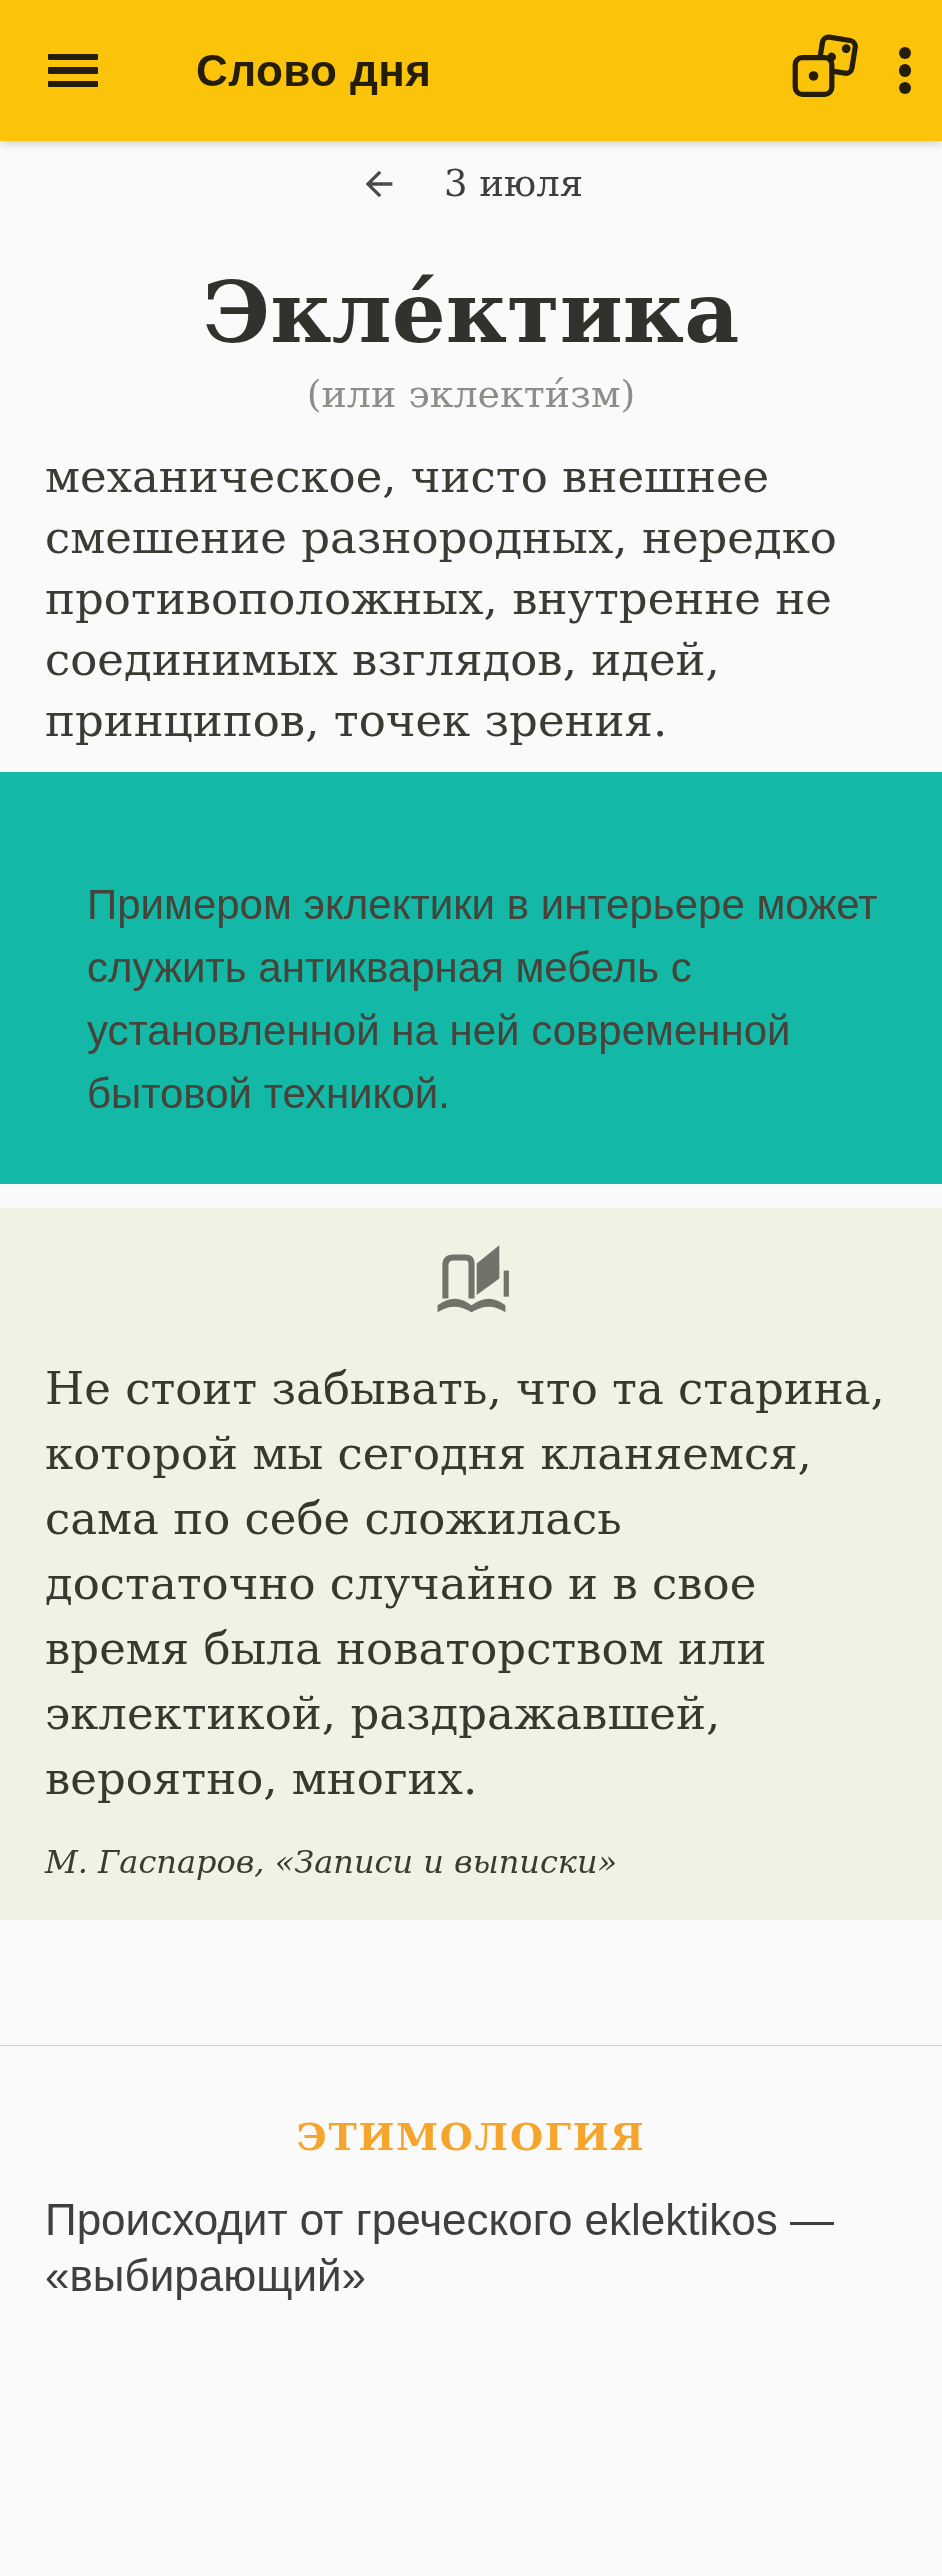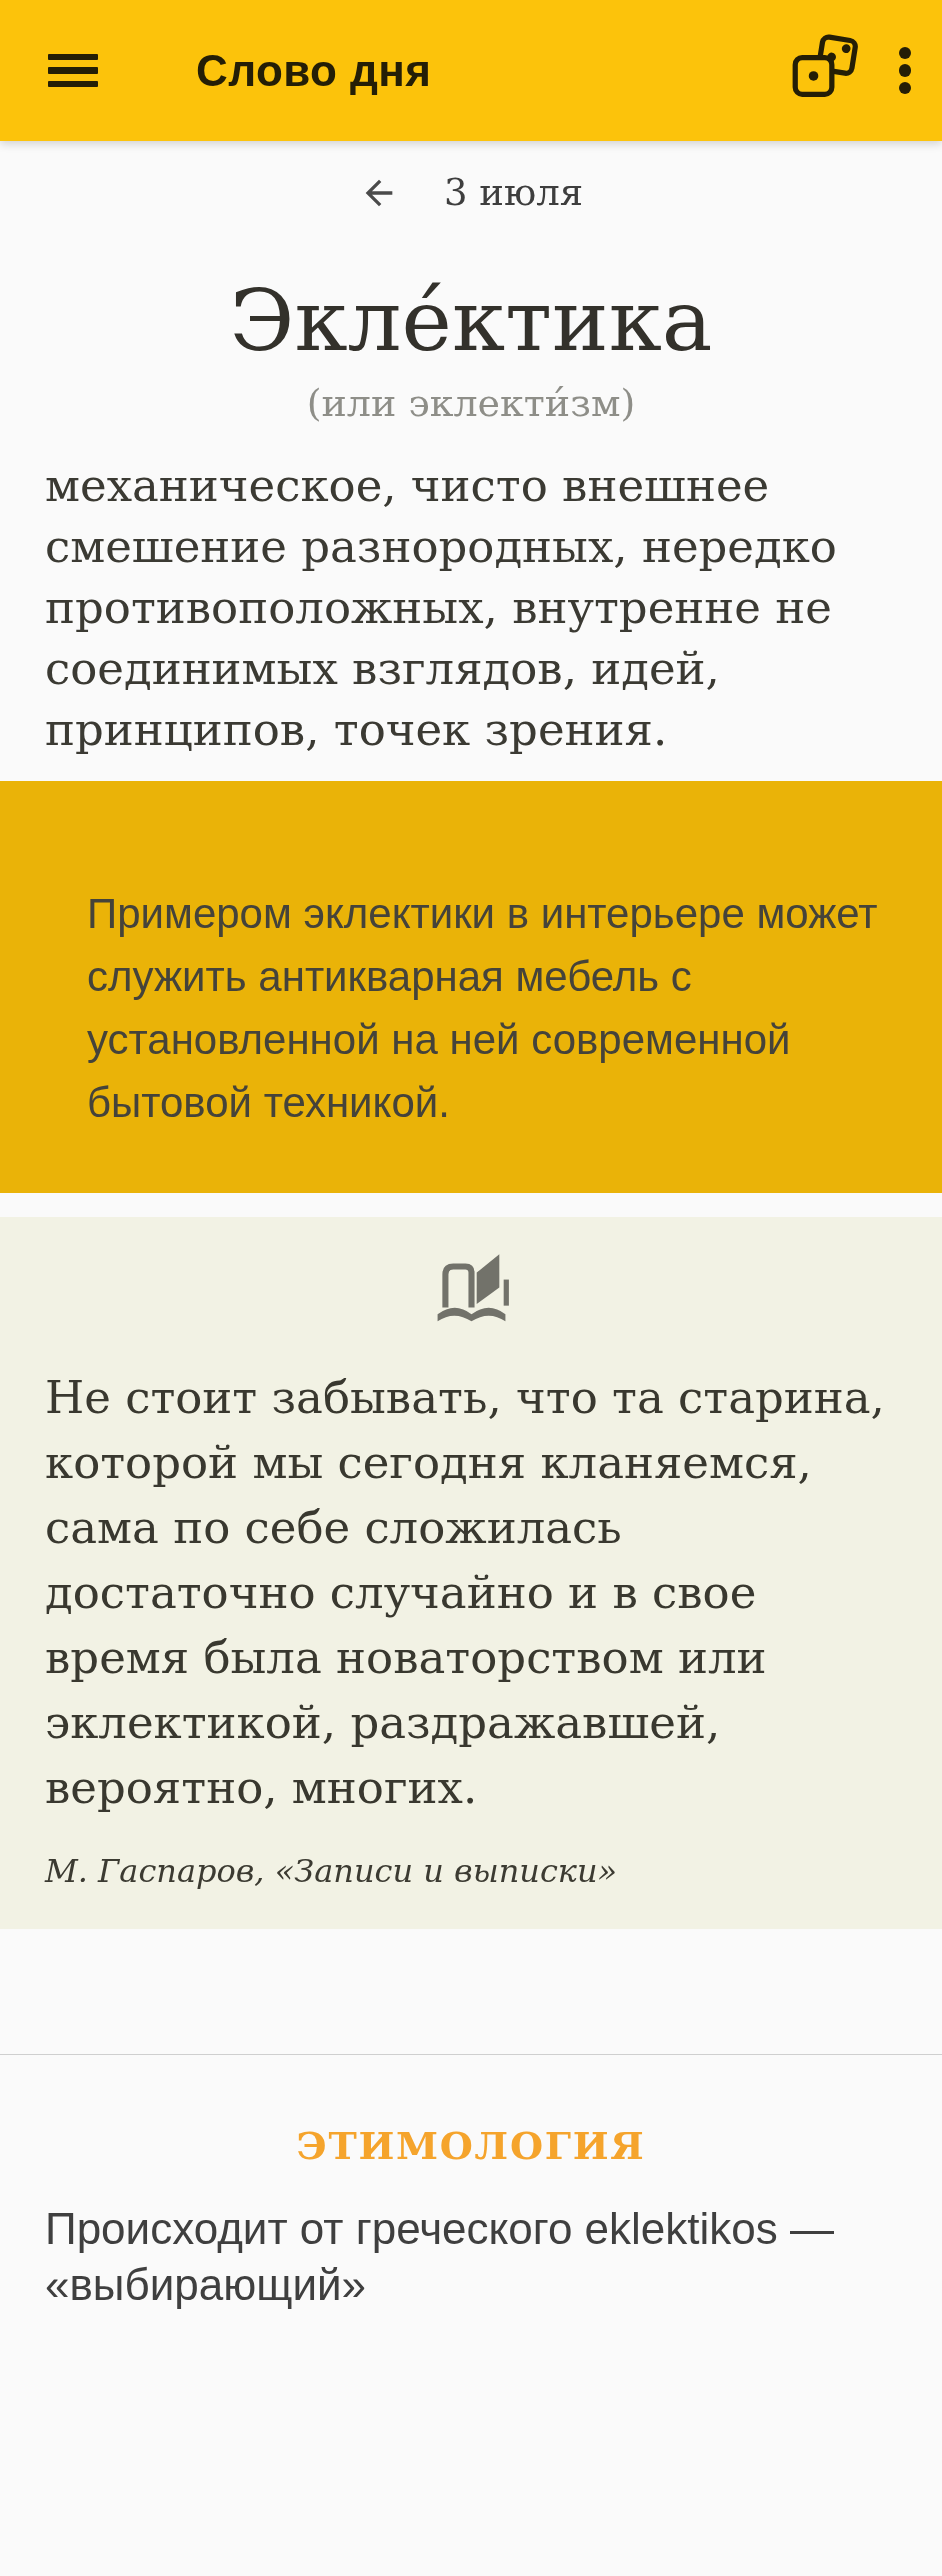--- a/index.html
+++ b/index.html
@@ -13,36 +13,36 @@
   .menu-btn span{display:block;height:6.1px;background:#241E06;border-radius:0.9px;}
   .appbar-title{margin-left:98px;font-family:"Liberation Sans",sans-serif;font-weight:bold;
                 font-size:44px;color:#241E06;letter-spacing:0.4px;}
   .appbar-spacer{flex:1;}
   .dice-btn{width:68px;height:79px;display:flex;align-items:center;justify-content:center;cursor:pointer;}
   .kebab-btn{width:49px;height:79px;margin:0 12.2px 0 23px;display:flex;flex-direction:column;
              align-items:center;justify-content:center;gap:5.2px;cursor:pointer;}
   .kebab-btn i{width:12.2px;height:12.2px;border-radius:50%;background:#241E06;}
 
   
-  .date-row{margin-top:29px;height:45px;display:flex;align-items:center;justify-content:center;gap:45px;}
+  .date-row{margin-top:20px;height:45px;display:flex;align-items:center;justify-content:center;gap:45px;}
   .back-btn{width:40px;height:40px;display:flex;align-items:center;justify-content:center;cursor:pointer;}
   .date-label{font-size:37px;color:#3E3E3E;}
 
   
-  .word-title{margin:56px 0 0;text-align:center;font-weight:normal;
+  .word-title{margin:56px 0 0;text-align:center;font-weight:bold;
               font-size:85px;line-height:100px;color:#33312B;}
   .word-alt{margin-top:7px;text-align:center;font-size:38px;line-height:51px;color:#8E8E88;}
 
   
   .defs{margin:26px 45px 14px;}
   .defs p{margin:0;font-size:45px;line-height:61px;color:#3B3A33;}
   .defs p + p{margin-top:45px;}
 
   
-  .example{margin-top:21px;background:#eab308;padding:101px 56px 59px 87px;}
+  .example{margin-top:21px;background:#14b8a6;padding:101px 56px 59px 87px;}
   .example p{margin:0;font-family:"Liberation Sans",sans-serif;
              font-size:42px;line-height:63px;color:#45433A;}
 
   
   .quote{margin-top:24px;background:#F2F2E4;padding:33px 45px 31px;}
   .quote .book{display:block;margin:0 auto 35px;width:91px;height:80px;}
   .quote p.qtext{margin:0;font-size:45px;line-height:65px;color:#39382F;}
   .quote .attr{margin:24.4px 0 0;font-style:italic;font-size:32px;line-height:54px;color:#3C3B32;}
 
   

